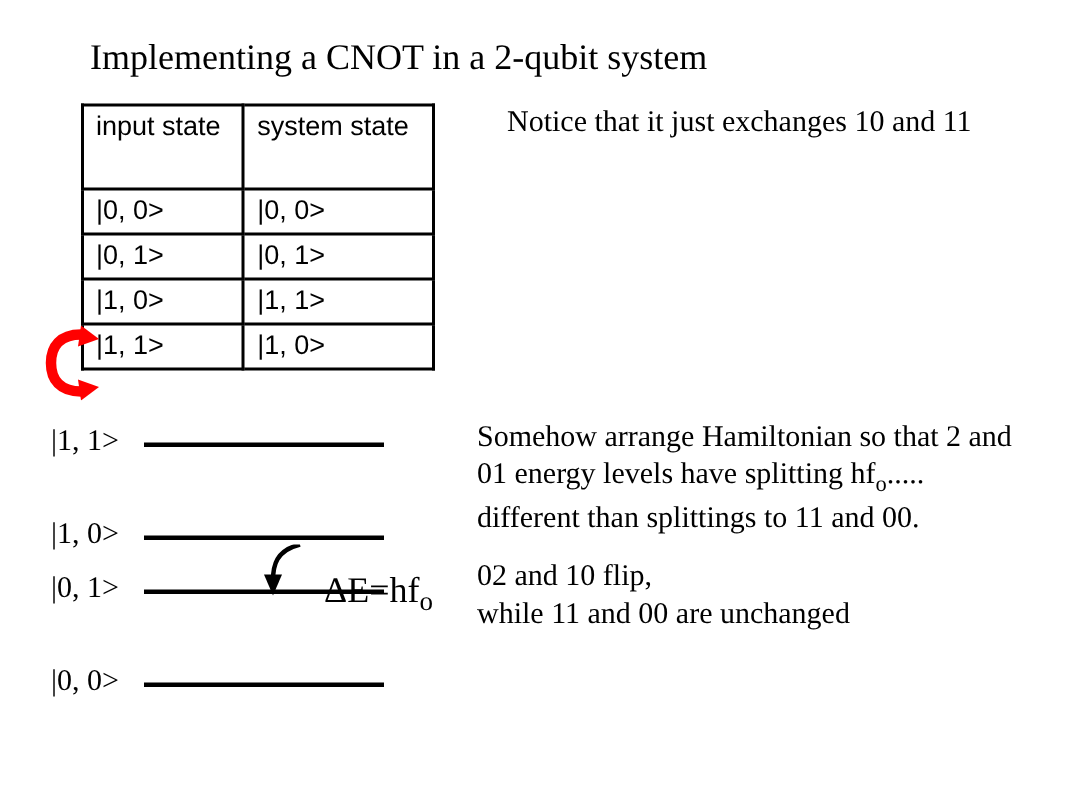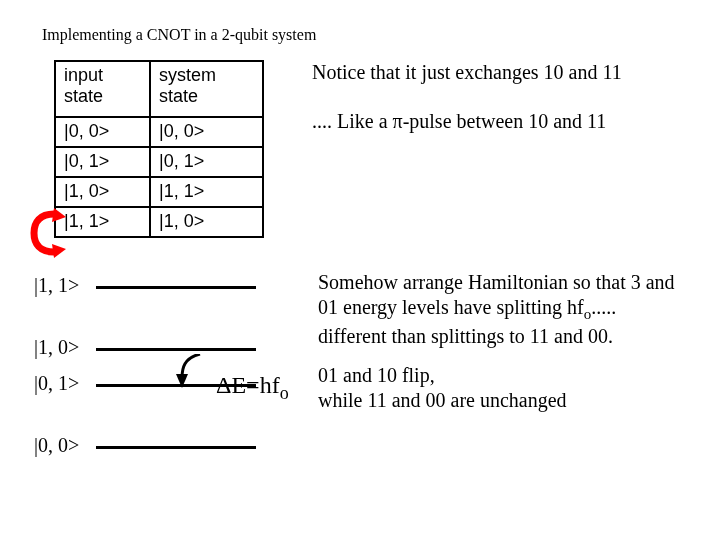--- a/index.html
+++ b/index.html
@@ -7,59 +7,60 @@
     padding: 20px 30px;
     font-family: "Times New Roman", Times, serif;
     font-size: 20px;
     color: #000;
     width: 720px;
     height: 540px;
     box-sizing: border-box;
     background: #fff;
   }
   .title {
-    font-size: 16px;
+    font-size: 24px;
     margin-top: 6px;
     margin-bottom: 16px;
-    margin-left: 12px;
+    margin-left: 30px;
   }
   .top-row {
     display: flex;
     align-items: flex-start;
     gap: 48px;
   }
   .table-wrap {
     position: relative;
     margin-left: 24px;
   }
   table {
     border-collapse: collapse;
     font-family: Arial, Helvetica, sans-serif;
     font-size: 18px;
-    width: 210px;
+    width: 236px;
   }
   td {
     border: 2.5px solid #000;
     padding: 3px 8px;
     vertical-align: top;
     height: 22px;
   }
   .hdr {
     height: 48px;
   }
   .swap-arrow {
     position: absolute;
     left: -24px;
     top: 148px;
     width: 36px;
     height: 50px;
   }
   .side-notes p {
     margin: 0 0 24px 0;
     line-height: 1.25;
+    text-align: right;
   }
   .bottom-row {
     display: flex;
     gap: 34px;
     margin-top: 32px;
   }
   .levels {
     position: relative;
     width: 250px;
     height: 200px;
@@ -128,21 +129,20 @@
       <tr>
         <td>|1, 1&gt;</td>
         <td>|1, 0&gt;</td>
       </tr>
     </tbody>
       </table>
   </div>
 
   <div class="side-notes">
     <p>Notice that it just exchanges 10 and 11</p>
-    <p>.... Like a π-pulse between  10 and 11</p>
   </div>
 </div>
 
 <div class="bottom-row">
   <div class="levels">
     <span class="lbl" style="top:4px">|1, 1&gt;</span>
     <div class="line" style="top:16px"></div>
 
     <span class="lbl" style="top:66px">|1, 0&gt;</span>
     <div class="line" style="top:78px"></div>
@@ -157,18 +157,18 @@
       <path d="M26,0 C10,4 8,14 8,24" stroke="#000" stroke-width="3" fill="none"></path>
       <polygon points="8,34 2,20 14,20" fill="#000"></polygon>
     </svg>
     <span class="delta">
       <span>ΔE=hf</span><span class="sub">o</span>
     </span>
   </div>
 
   <div class="paras" style="width:360px;">
     <p>
-      <span>Somehow arrange Hamiltonian so that 3 and 01 energy levels have splitting hf</span><span class="sub">o</span><span>..... different than splittings to 11 and 00.</span>
+      <span>Somehow arrange Hamiltonian so that 2 and 01 energy levels have splitting hf</span><span class="sub">o</span><span>..... different than splittings to 11 and 00.</span>
     </p>
-    <p style="white-space:pre-line">01 and 10 flip,
+    <p style="white-space:pre-line">02 and 10 flip,
 while 11 and 00 are unchanged</p>
   </div>
 </div>
 
 </body></html>

